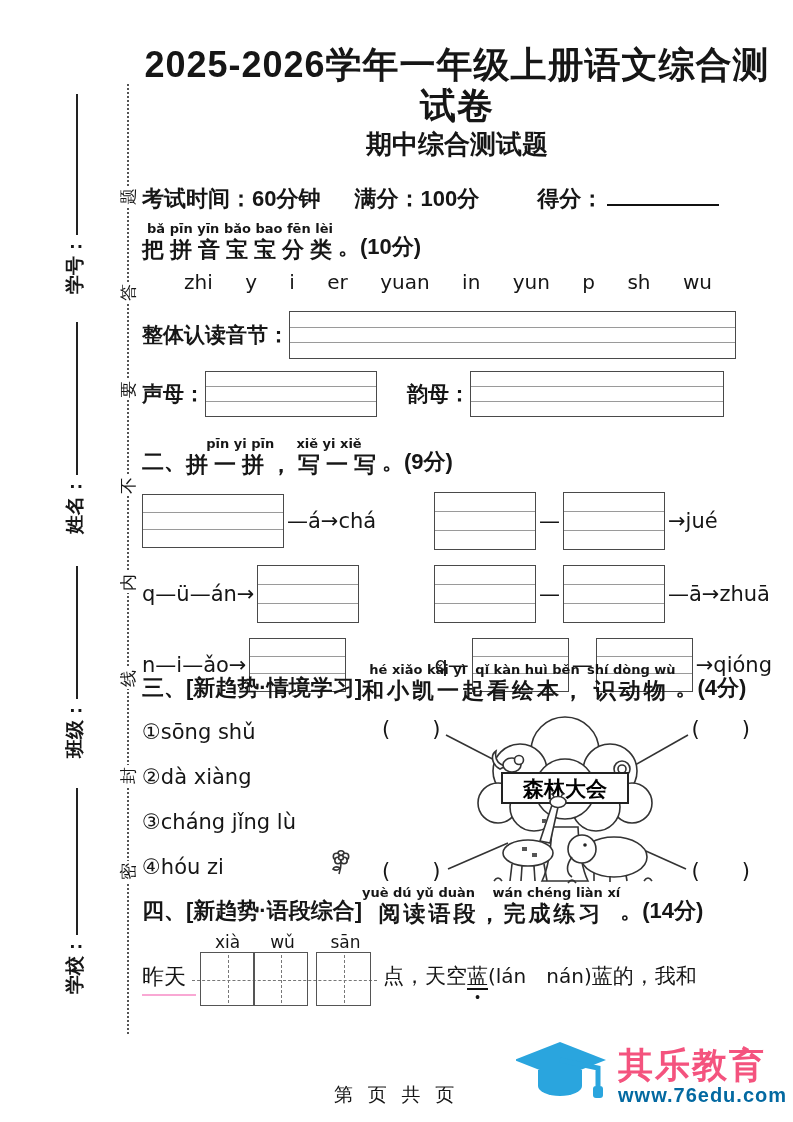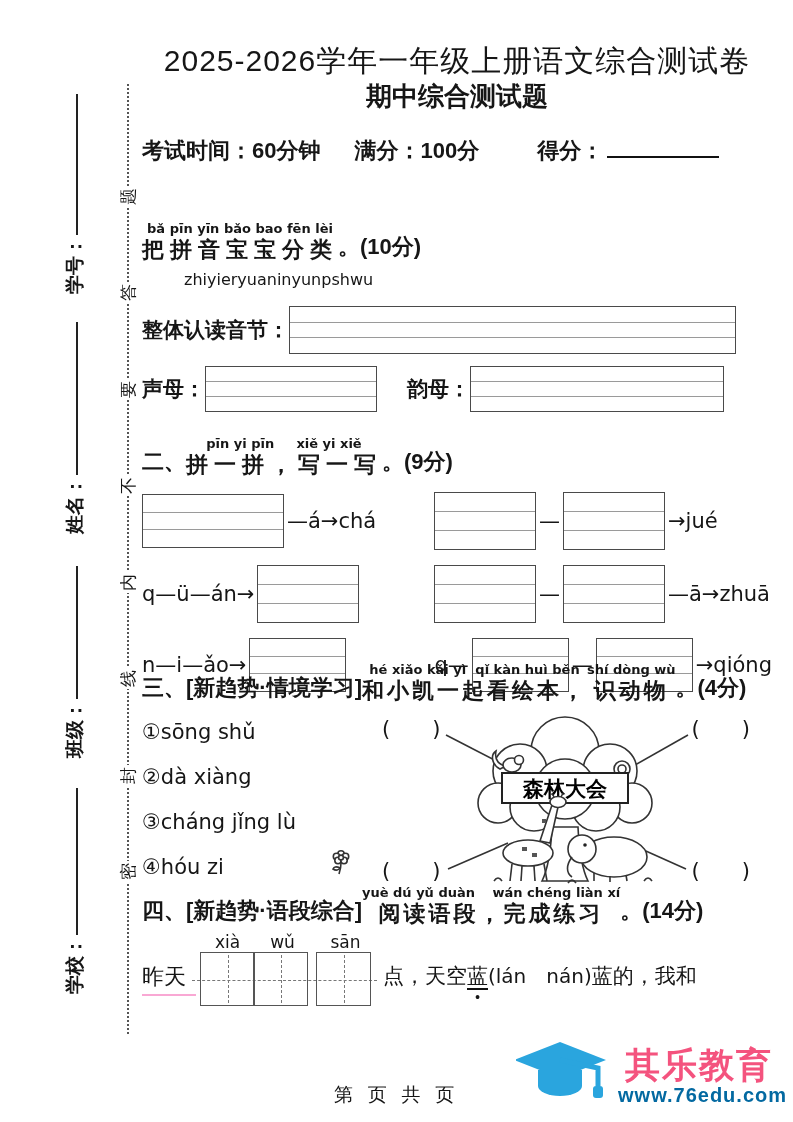--- a/index.html
+++ b/index.html
@@ -18,43 +18,43 @@
   .side-field .fline{flex:1;border-bottom:2px solid #222;transform:translateY(-3px);margin-left:2px;}
   .side-field:nth-child(1){width:200px;left:-25px;top:181px;}
   .side-field:nth-child(2){width:212px;left:-31px;top:415px;}
   .side-field:nth-child(3){width:192px;left:-21px;top:649px;}
   .side-field:nth-child(4){width:206px;left:-28px;top:878px;}
 
   
   #main{position:absolute;left:142px;top:0;width:630px;}
   .sec{position:absolute;left:0;width:100%;}
   #header-block{top:44px;text-align:center;}
-  .title{font-size:30px;font-weight:normal;letter-spacing:1px;line-height:1.15;}
+  .title{font-size:36px;font-weight:bold;letter-spacing:1px;line-height:1.15;}
   .subtitle{font-size:26px;font-weight:bold;}
   .examinfo{display:flex;align-items:baseline;font-size:22px;font-weight:bold;margin-top:20px;text-align:right;}
   .examinfo .gap1{width:34px;} .examinfo .gap2{width:58px;}
   .score-line{display:inline-block;width:112px;border-bottom:2.5px solid #111;height:1em;margin-left:4px;}
 
   
   .qhead{display:flex;align-items:flex-end;font-size:22px;font-weight:bold;white-space:nowrap;}
   .pyblock{display:inline-flex;flex-direction:column;align-items:center;}
   .py{font-size:13px;font-weight:bold;line-height:1;margin-bottom:3px;white-space:pre;
       font-family:"DejaVu Sans",sans-serif;}
   .hz{line-height:1.1;letter-spacing:6px;}
   .hz.tight{letter-spacing:3px;}
 
   
   .grid4{border:1.6px solid #4a4a4a;
     background:linear-gradient(#9a9a9a,#9a9a9a) 0 33%/100% 1px no-repeat,
                linear-gradient(#9a9a9a,#9a9a9a) 0 67%/100% 1px no-repeat;}
 
   
   #q1{top:222px;}
-  .syl-row{display:flex;width:528px;margin:8px 0 0 42px;
-           font-size:16px;font-family:"DejaVu Sans",sans-serif;}
+  .syl-row{display:flex;justify-content:space-between;width:528px;margin:8px 0 0 42px;
+           font-size:20px;font-family:"DejaVu Sans",sans-serif;}
   .lblrow{display:flex;align-items:center;margin-top:12px;}
   .klabel{font-family:"Liberation Serif",serif;font-weight:600;font-size:21px;white-space:nowrap;}
   .bx-sm{width:170px;height:44px;} .bx-sm2{width:252px;height:44px;}
   .bx-wide{flex:1;height:46px;max-width:445px;}
 
   
   #q2{top:437px;}
   .q2row{display:flex;align-items:center;margin-top:15px;}
   .grp{display:flex;align-items:center;gap:3px;}
   .grp.left{width:292px;}
@@ -91,21 +91,21 @@
   .aftertext{font-family:"Liberation Serif",serif;font-size:21px;margin-left:10px;margin-top:30px;white-space:nowrap;}
   .choices{font-family:"DejaVu Sans",sans-serif;font-size:20px;}
   .dotchar{position:relative;border-bottom:2px solid #111;}
   .dotchar::after{content:"•";position:absolute;left:50%;transform:translateX(-50%);bottom:-19px;font-size:16px;}
 
   
   .pagefoot{position:absolute;left:0;width:100%;bottom:14px;text-align:center;
             font-size:19px;letter-spacing:5px;font-family:"Liberation Serif",serif;}
   .logo{position:absolute;right:6px;bottom:4px;display:flex;align-items:center;}
   .logo-texts{margin-left:6px;display:flex;flex-direction:column;align-items:flex-start;}
-  .brand{font-size:35px;font-weight:bold;color:#F4537E;line-height:1.05;letter-spacing:2px;margin-left:7px;}
+  .brand{font-size:35px;font-weight:bold;color:#F4537E;line-height:1.05;letter-spacing:2px;}
   .siteurl{font-size:20px;font-weight:bold;color:#0369a1;letter-spacing:1px;align-self:flex-end;}
   svg .ln{stroke:#333;fill:none;stroke-width:1.6;}
   svg .fw{fill:#fff;stroke:#333;stroke-width:1.6;}
 </style>
 </head>
 <body>
 
 <div id="page">
 
   <div class="seal-line"></div>

